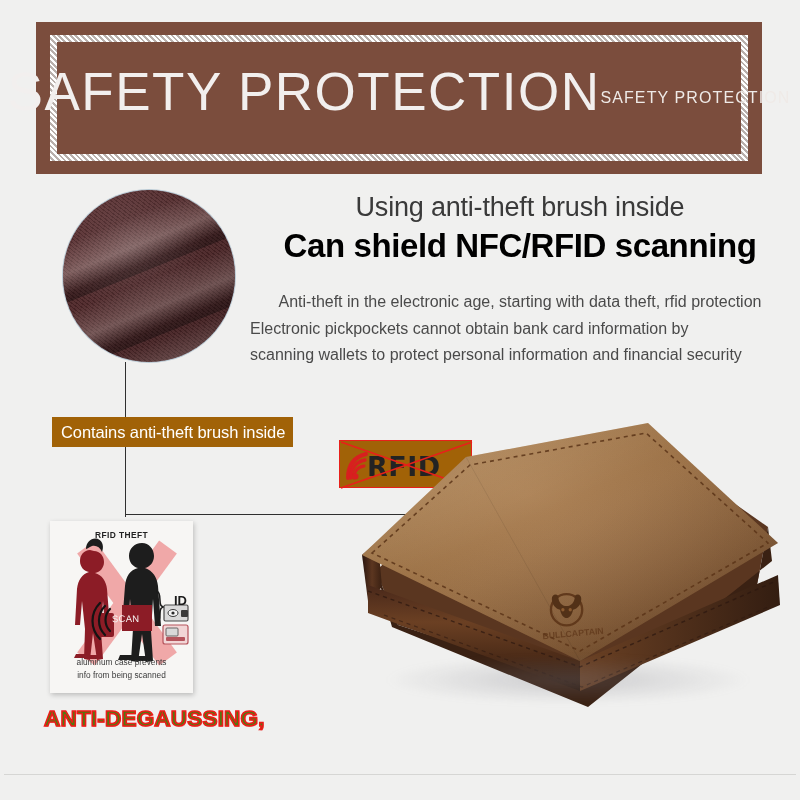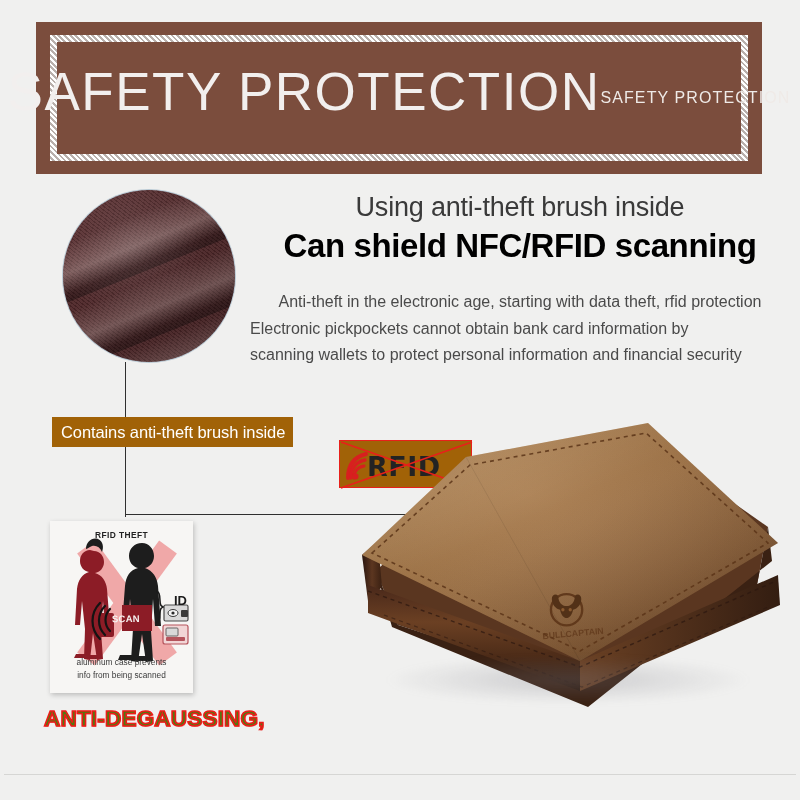--- a/index.html
+++ b/index.html
@@ -208,21 +208,21 @@
   .tc-title {
     position: absolute; left: 0; right: 0; top: 9px;
     text-align: center;
     font-size: 8.4px; font-weight: 700;
     color: #222; letter-spacing: .4px;
   }
   .tc-x { position: absolute; left: 0; top: 0; }
   .tc-art { position: absolute; left: 0; top: 0; }
   .tc-scan {
     position: absolute; left: 62px; top: 92px;
-    font-size: 9.5px; font-weight: 700;
+    font-size: 9.5px; font-weight: 400;
     color: #f6f3f1; letter-spacing: .2px;
     transform: rotate(-1deg);
   }
   .tc-id {
     position: absolute; left: 104px; top: 72px;
     font-size: 13px; font-weight: 700; color: #1b1b1b; margin-left: 20px;
   }
   .tc-foot {
     position: absolute; left: 0; right: 0; bottom: 12px;
     text-align: center;

